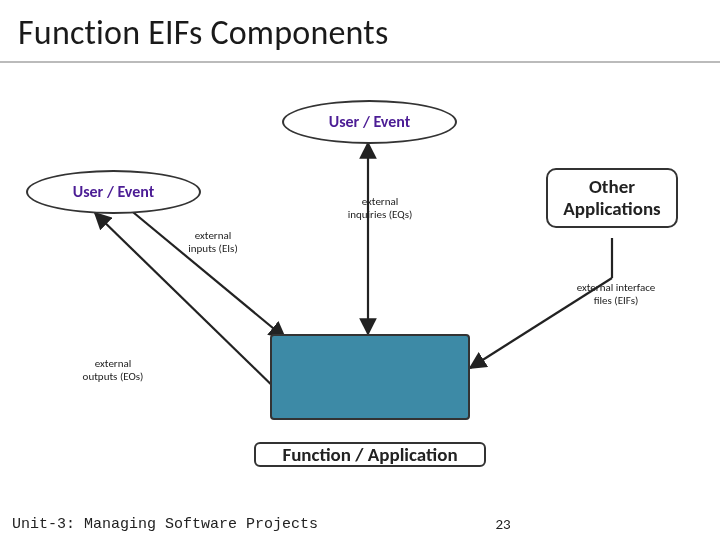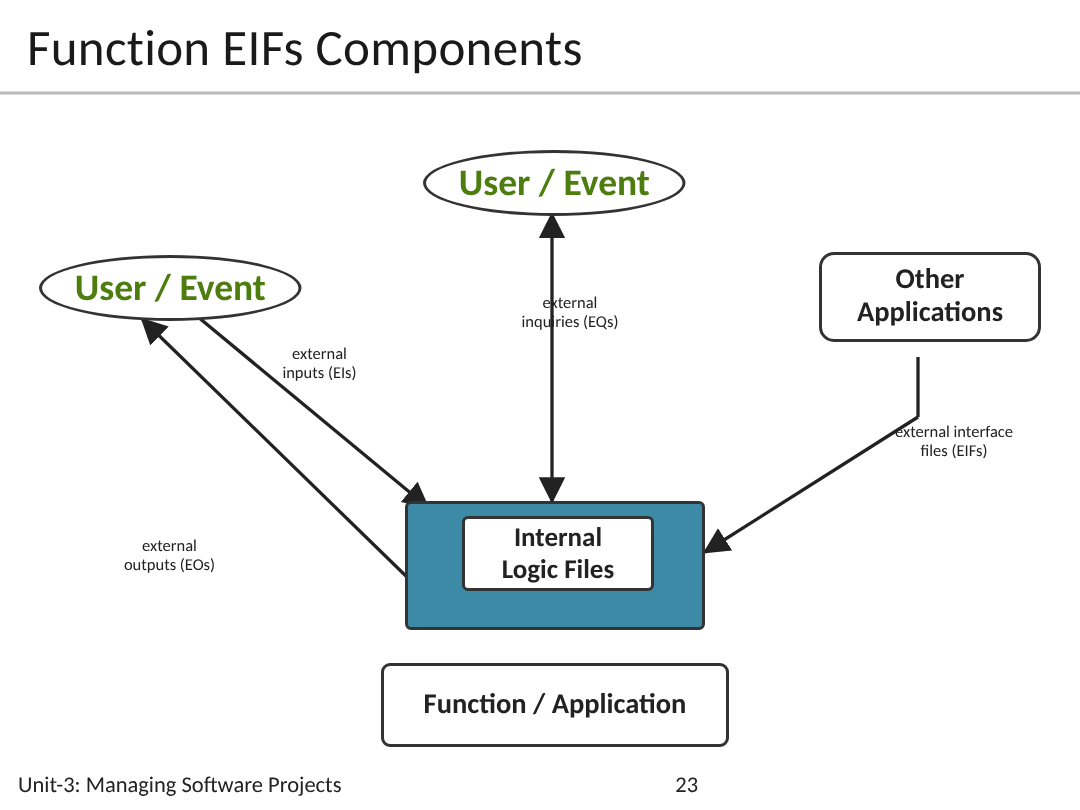--- a/index.html
+++ b/index.html
@@ -22,23 +22,23 @@
   .stage { position: absolute; inset: 68px 0 32px 0; }
 
   
   .oval {
     position: absolute;
     border: 2px solid #333;
     border-radius: 50%;
     display: flex;
     align-items: center;
     justify-content: center;
-    font-size: 25px;
+    font-size: 16px;
     font-weight: 600;
-    color: #4d7c0f;
+    color: #4c1d95;
     background: #fff;
     text-align: center;
     line-height: 1.1;
   }
 
   
   .rrect {
     position: absolute;
     border: 2px solid #333;
     border-radius: 6px;
@@ -92,21 +92,21 @@
   .footer {
     position: absolute;
     left: 0; right: 0; bottom: 0;
     height: 32px;
     display: flex;
     align-items: center;
     font-size: 15px;
     color: #222;
     padding: 0 12px;
   }
-  .footer .left { flex: 0 0 auto; }
+  .footer .left { flex: 0 0 auto; font-family: Liberation Mono, monospace; }
   .footer .page { flex: 0 0 auto; margin: 0 auto; position: relative; left: -10px; }
   .footer .right { flex: 0 0 auto; margin-left: auto; }
 </style>
 </head>
 <body>
 
 <div class="title">Function EIFs Components</div>
 
 <div class="stage">
 
@@ -124,40 +124,38 @@
     <line x1="285" y1="330" x2="95" y2="145" stroke="#222" stroke-width="2.2" marker-end="url(#ah)"></line>
 
     <line x1="612" y1="170" x2="612" y2="210" stroke="#222" stroke-width="2.2"></line>
     <line x1="612" y1="210" x2="470" y2="300" stroke="#222" stroke-width="2.2" marker-end="url(#ah)"></line>
   </svg>
 
   <div class="oval" style="left:282px; top:32px; width:175px; height:44px;">User / Event</div>
 
   <div class="oval" style="left:26px; top:102px; width:175px; height:44px;">User / Event</div>
 
-  <div class="rrect" style="left:546px; top:100px; width:148px; height:60px; border-radius:10px; white-space:pre-line;">Other
+  <div class="rrect" style="left:546px; top:100px; width:132px; height:60px; border-radius:10px; white-space:pre-line;">Other
 Applications</div>
 
   <div class="rrect filled" style="left:270px; top:266px; width:200px; height:86px; border-radius:4px;"></div>
 
-  <div class="rrect inner" style="left:308px; top:276px; width:128px; height:50px; white-space:pre-line;">Internal
-Logic Files</div>
 
-  <div class="rrect" style="left:254px; top:374px; width:232px; height:56px; border-radius:6px;text-align:right;">Function / Application</div>
+  <div class="rrect" style="left:254px; top:374px; width:232px; height:25px; border-radius:6px;text-align:right;">Function / Application</div>
 
   <div class="label" style="left:158px; top:162px; width:110px; white-space:pre-line;">external
 inputs (EIs)</div>
 
   <div class="label" style="left:310px; top:128px; width:140px; white-space:pre-line;">external
 inquiries (EQs)</div>
 
   <div class="label" style="left:48px; top:290px; width:130px; white-space:pre-line;">external
 outputs (EOs)</div>
 
-  <div class="label" style="left:556px; top:214px; width:160px; white-space:pre-line;">external interface
+  <div class="label" style="left:536px; top:214px; width:160px; white-space:pre-line;">external interface
 files (EIFs)</div>
 
 </div>
 
 <div class="footer">
   <span class="left">Unit-3: Managing Software Projects</span>
   <span class="page">23</span>
 </div>
 
 </body></html>

